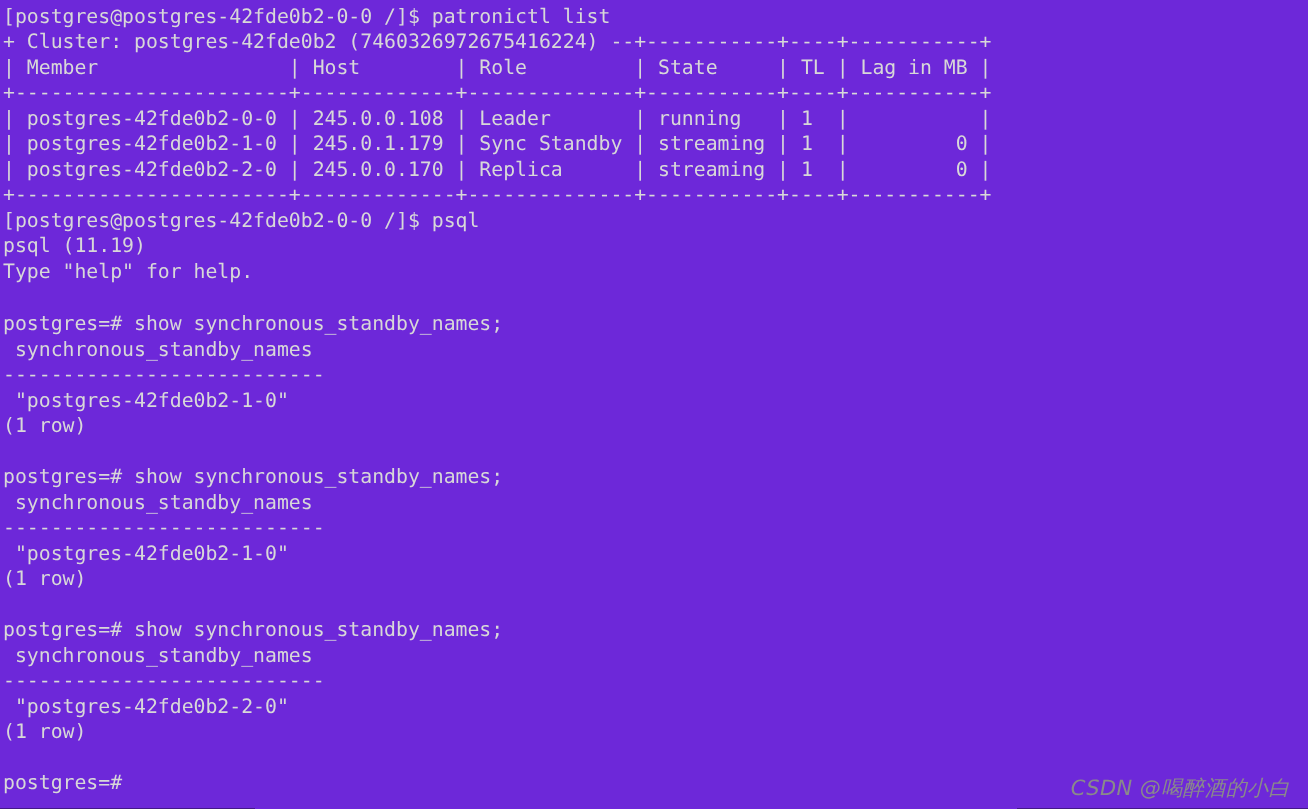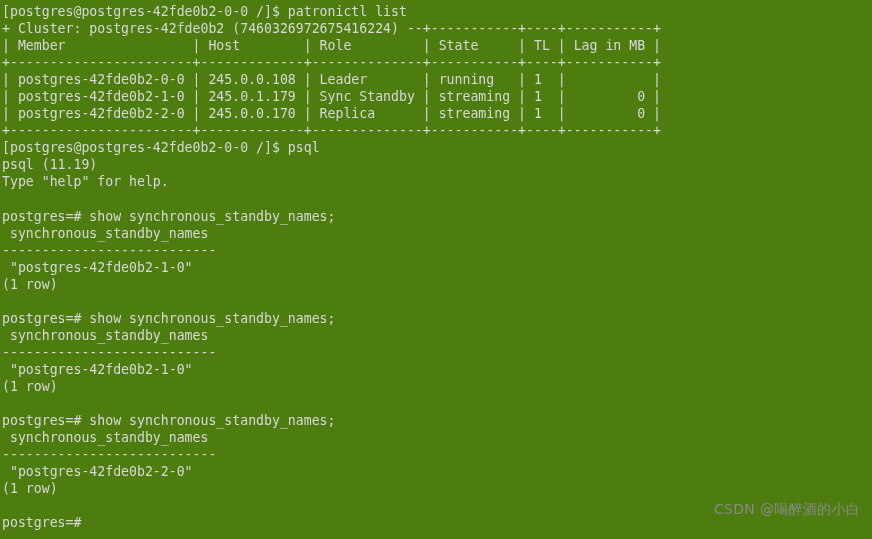--- a/index.html
+++ b/index.html
@@ -13,21 +13,21 @@
     overflow: hidden;
     position: relative;
     font-family: "DejaVu Sans Mono", "Liberation Mono", monospace;
   }
   #terminal {
     position: absolute;
     left: 0;
     top: 0;
     width: 872px;
     height: 539px;
-    background: #4d7c0f;
+    background: #6d28d9;
     color: #d8d8d8;
     font-family: "DejaVu Sans Mono", "Liberation Mono", monospace;
     font-size: 13.2px;
     line-height: 17.05px;
     letter-spacing: 0px;
     padding: 3px 0 0 2px;
     box-sizing: border-box;
     white-space: pre;
     overflow: hidden;
   }
@@ -37,27 +37,28 @@
     height: 17.05px;
     min-height: 17.05px;
     color: #d8d8d8;
   }
   .line.blank {
     color: transparent;
   }
   #watermark {
     position: absolute;
     right: 12px;
-    bottom: 20px;
+    bottom: 4px;
     color: #8a8a8a;
     font-family: "DejaVu Sans", "Liberation Sans", sans-serif;
     font-size: 14px;
     letter-spacing: 0.3px;
     white-space: pre;
     pointer-events: none;
+    font-style: italic;
   }
 </style>
 </head>
 <body>
 
 <div id="terminal"><div class="line">[postgres@postgres-42fde0b2-0-0 /]$ patronictl list</div><div class="line">+ Cluster: postgres-42fde0b2 (7460326972675416224) --+-----------+----+-----------+</div><div class="line">| Member                | Host        | Role         | State     | TL | Lag in MB |</div><div class="line">+-----------------------+-------------+--------------+-----------+----+-----------+</div><div class="line">| postgres-42fde0b2-0-0 | 245.0.0.108 | Leader       | running   | 1  |           |</div><div class="line">| postgres-42fde0b2-1-0 | 245.0.1.179 | Sync Standby | streaming | 1  |         0 |</div><div class="line">| postgres-42fde0b2-2-0 | 245.0.0.170 | Replica      | streaming | 1  |         0 |</div><div class="line">+-----------------------+-------------+--------------+-----------+----+-----------+</div><div class="line">[postgres@postgres-42fde0b2-0-0 /]$ psql</div><div class="line">psql (11.19)</div><div class="line">Type "help" for help.</div><div class="line blank"> </div><div class="line">postgres=# show synchronous_standby_names;</div><div class="line"> synchronous_standby_names</div><div class="line">---------------------------</div><div class="line"> "postgres-42fde0b2-1-0"</div><div class="line">(1 row)</div><div class="line blank"> </div><div class="line">postgres=# show synchronous_standby_names;</div><div class="line"> synchronous_standby_names</div><div class="line">---------------------------</div><div class="line"> "postgres-42fde0b2-1-0"</div><div class="line">(1 row)</div><div class="line blank"> </div><div class="line">postgres=# show synchronous_standby_names;</div><div class="line"> synchronous_standby_names</div><div class="line">---------------------------</div><div class="line"> "postgres-42fde0b2-2-0"</div><div class="line">(1 row)</div><div class="line blank"> </div><div class="line">postgres=#</div></div>
 
 <div id="watermark">CSDN @喝醉酒的小白</div>
 
 </body></html>

